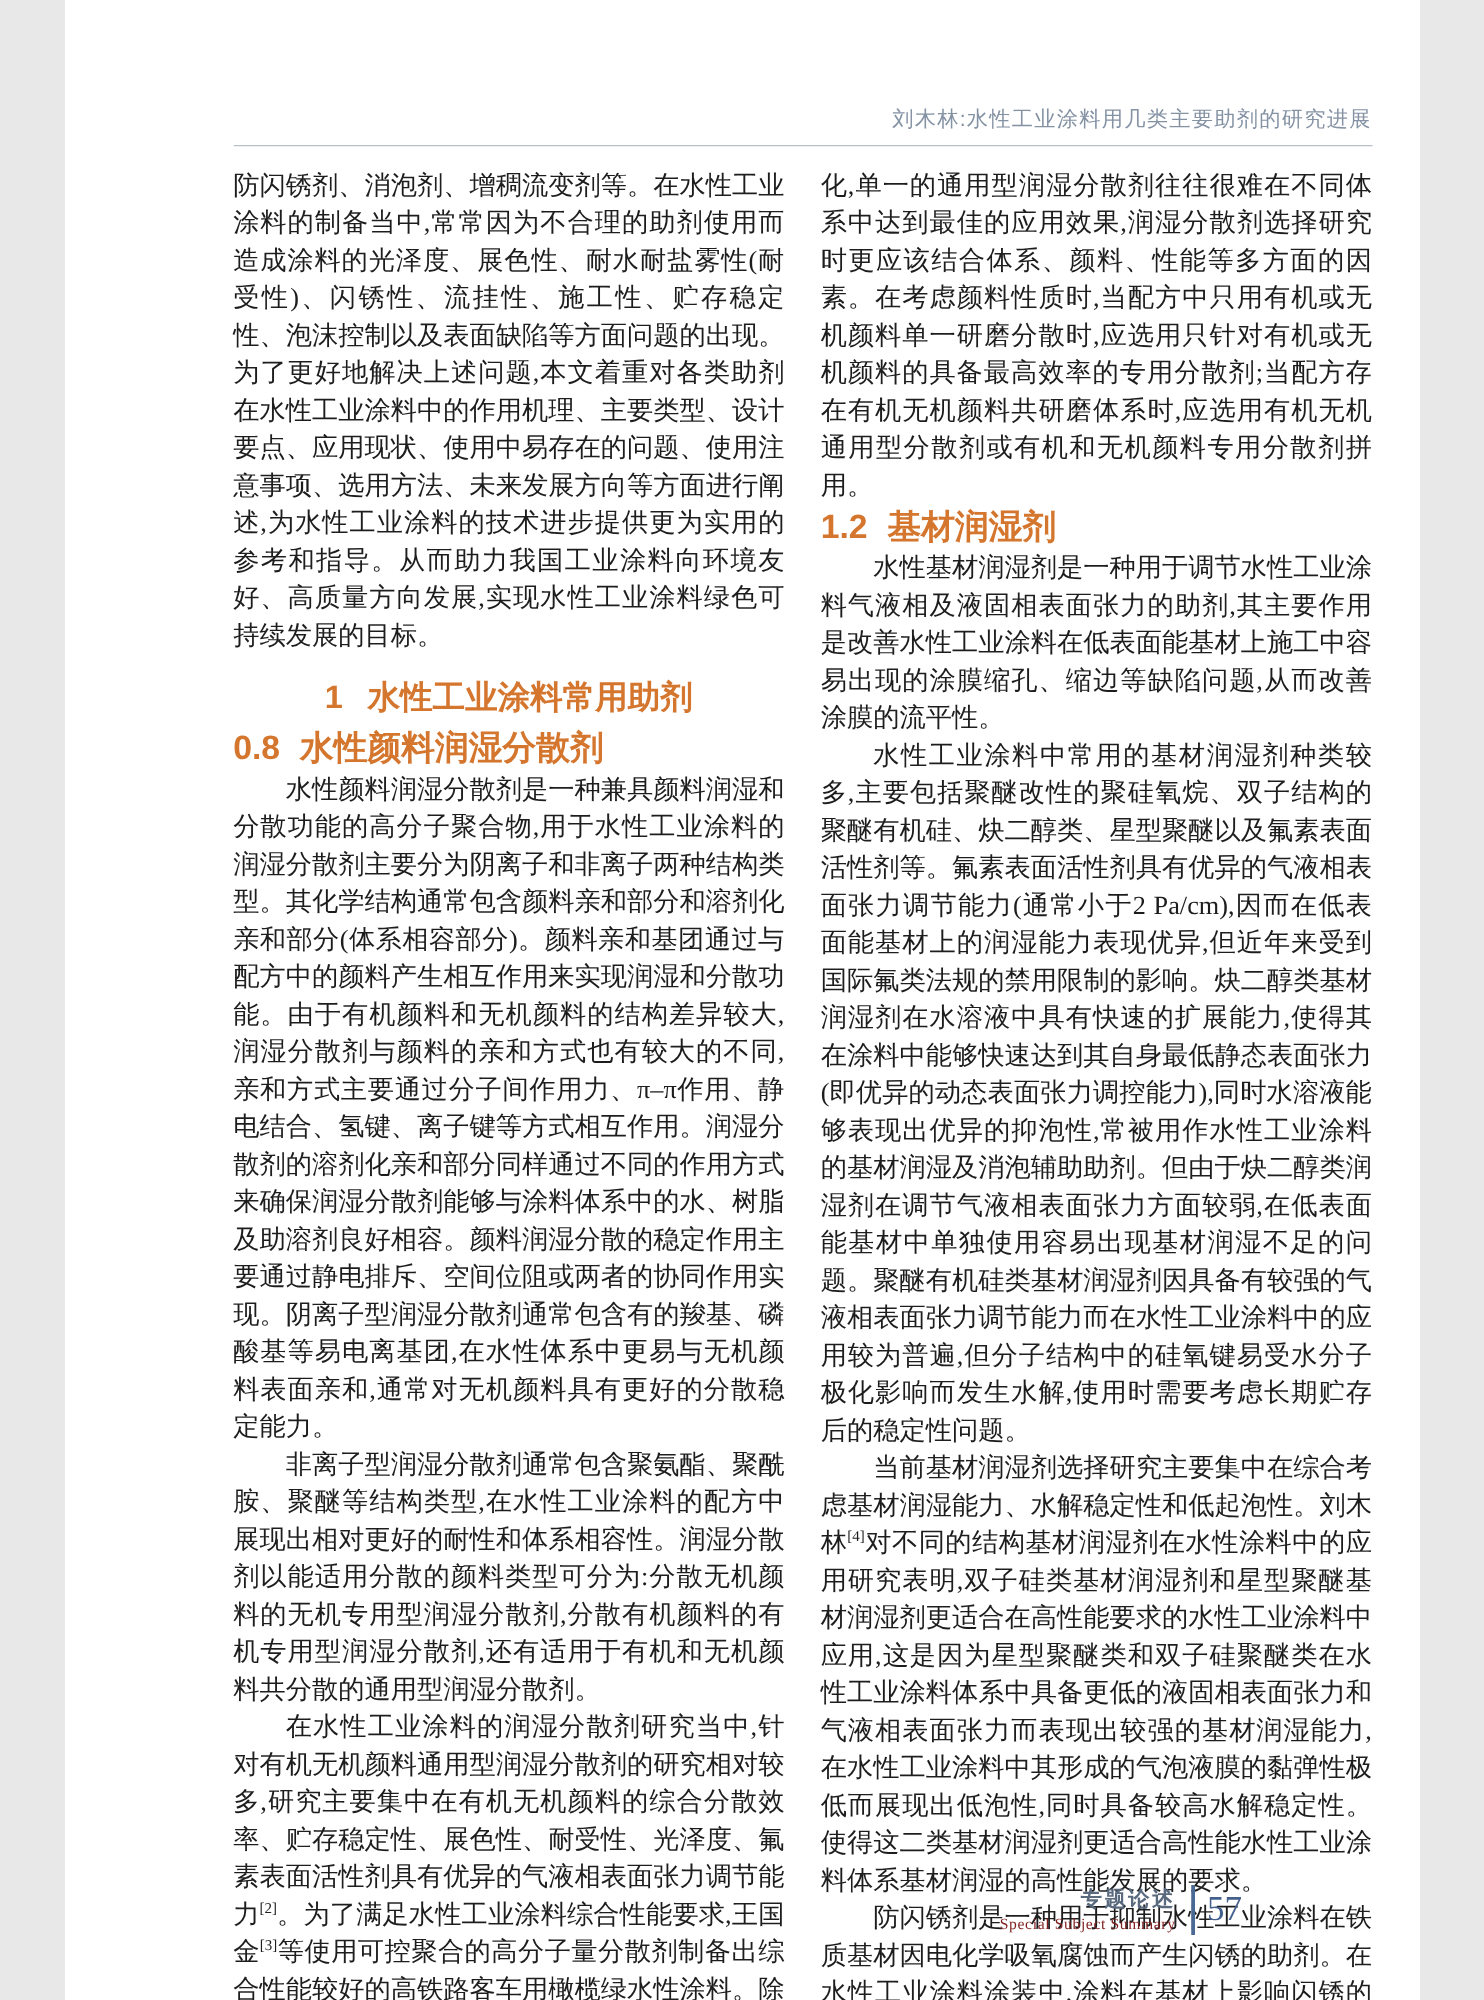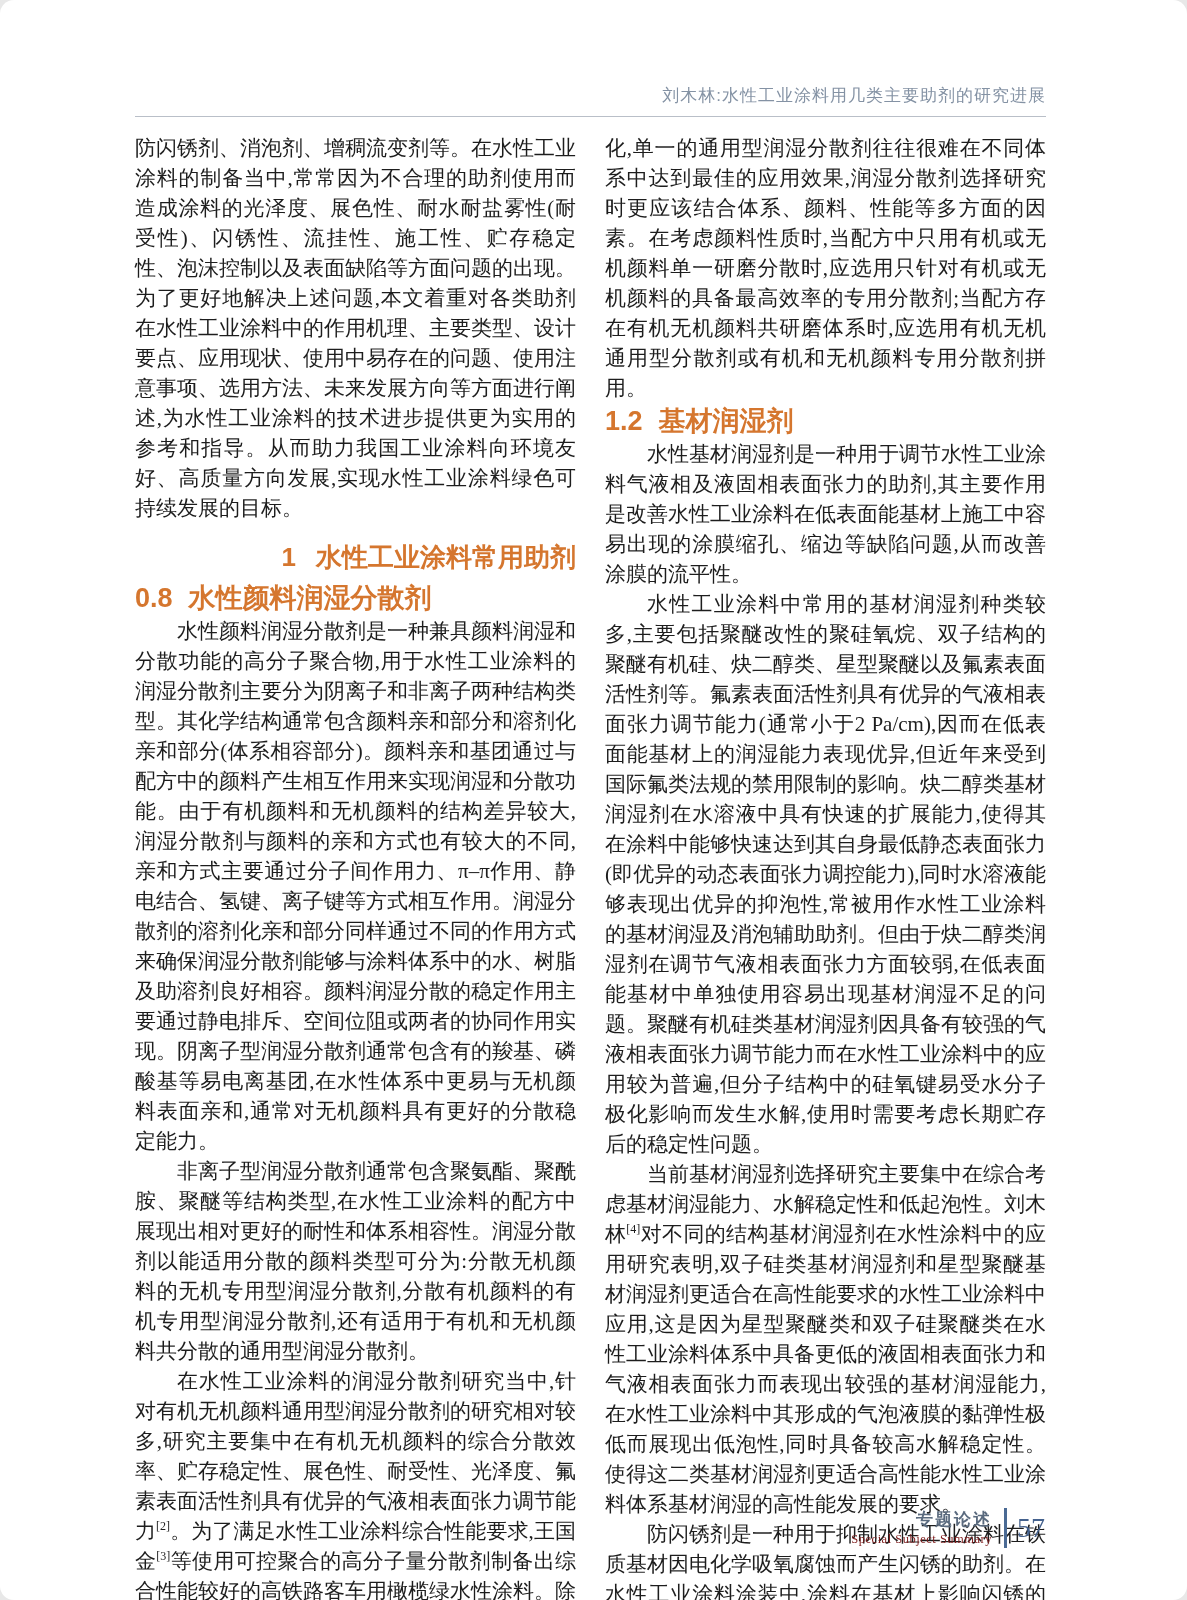--- a/index.html
+++ b/index.html
@@ -1,24 +1,23 @@
 <!DOCTYPE html>
 <html lang="zh" style="--orange: #d5762e; --header-gray: #8492a4; --footer-slate: #5a6a7e; --footer-bar: #4a6a94; --page-number-blue: #44618d;"><head>
 <meta charset="utf-8">
 <style>
   html,body{margin:0;padding:0;background:#e8e8e8;}
   .page{
     position:relative;
-    width:1187px;height:1600px;
+    width:1084px;height:1600px;
     margin:0 auto;
     background:#ffffff;
     font-family:"Liberation Serif","DejaVu Serif",serif;
     color:#1d1d1d;
     overflow:hidden;
-    border-radius:14px;
   }
   .content{position:absolute;left:135px;top:84px;width:911px;}
   .running-header{
     text-align:right;
     font-family:"Liberation Sans","DejaVu Sans",sans-serif;
     font-size:17px;
     color:var(--header-gray,#8492a4);
     letter-spacing:1px;
     padding-bottom:9px;
     border-bottom:1.5px solid #b9bfc8;
@@ -27,21 +26,21 @@
   .col{width:441px;font-size:21px;line-height:30px;text-align:justify;word-break:break-all;}
   .para{margin:0;}
   .para.indent{text-indent:2em;}
   sup.cite{font-size:12px;line-height:0;vertical-align:super;}
   .sec-heading{
     font-family:"Liberation Sans","DejaVu Sans",sans-serif;
     font-weight:bold;
     font-size:26px;line-height:34px;
     color:var(--orange,#d5762e);
     margin:17px 0 9px 0;
-    text-align:right;text-indent:0;
+    text-align:center;text-indent:0;
   }
   .sec-heading .h-num{margin-right:20px;}
   .sub-heading{
     font-family:"Liberation Sans","DejaVu Sans",sans-serif;
     font-weight:bold;
     font-size:27px;line-height:30px;
     color:var(--orange,#d5762e);
     margin:3px 0 3px 0;
     text-align:left;text-indent:0;
   }

